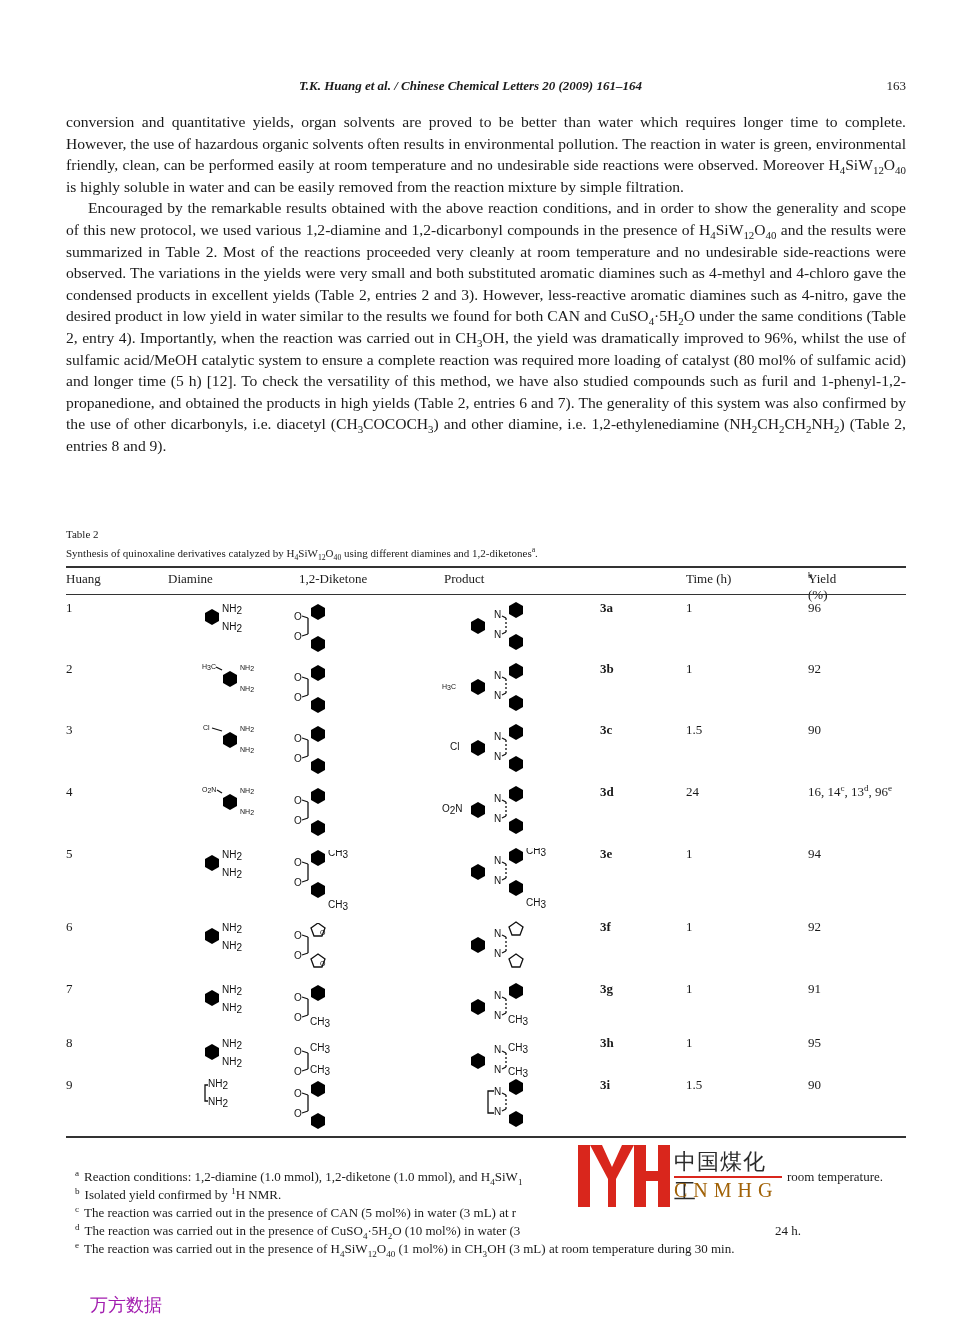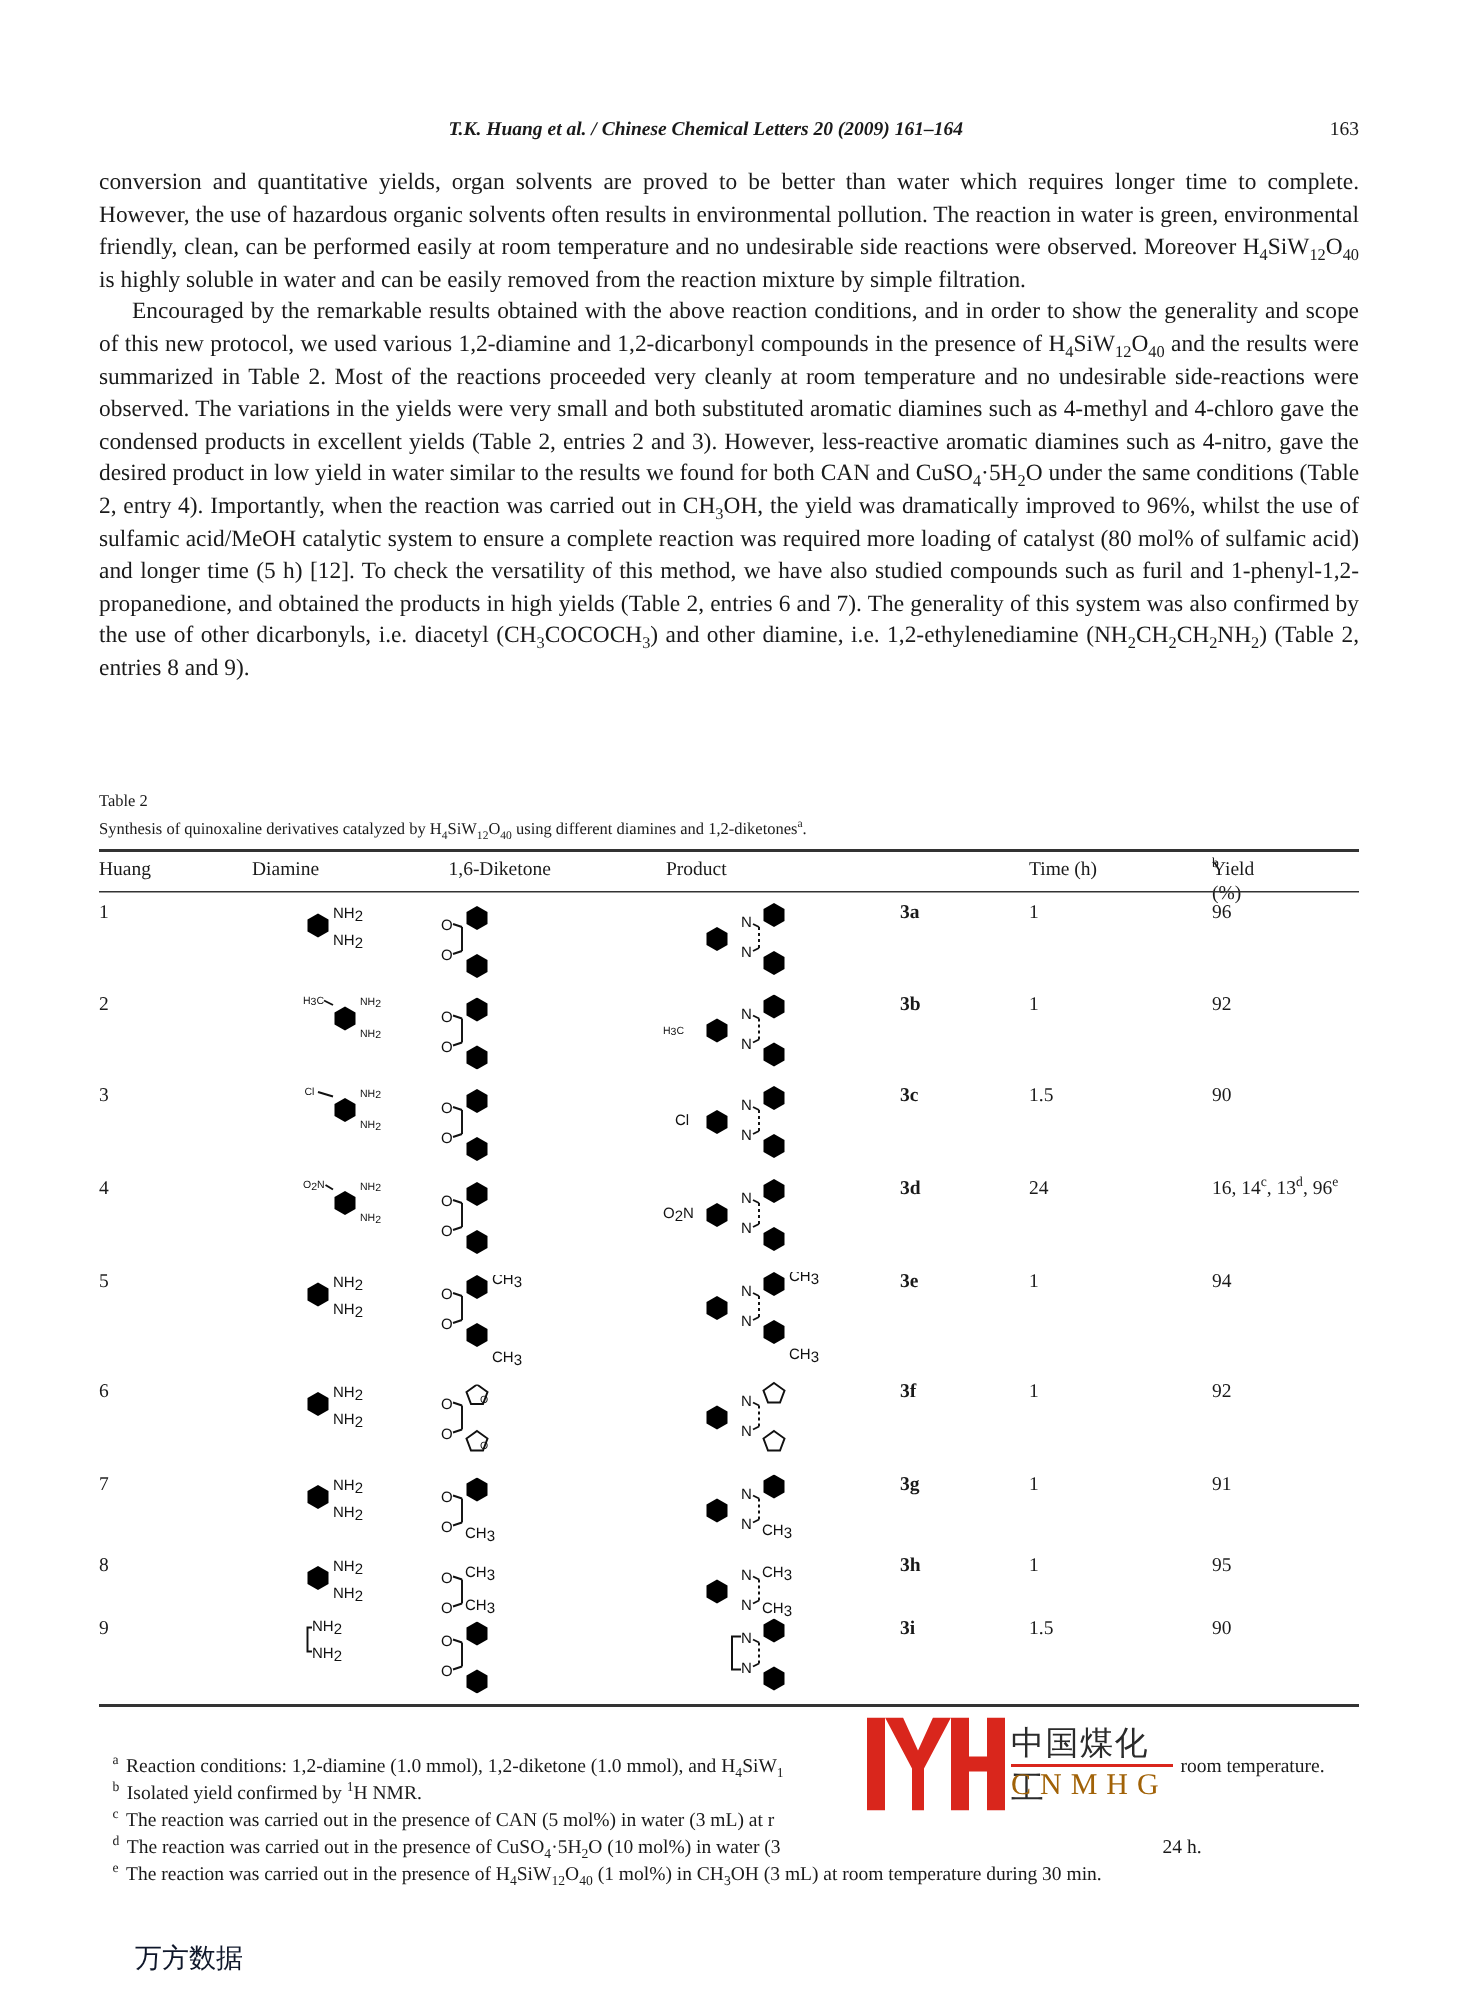--- a/index.html
+++ b/index.html
@@ -60,21 +60,21 @@
   .watermark .cn {
     position: absolute; left: 96px; top: 2px; font-size: 22px; color: #2b2b2b;
     font-family: "DejaVu Sans", sans-serif; letter-spacing: 1px;
   }
   .watermark .line { position: absolute; left: 96px; top: 31px; width: 108px; height: 2px; background: #d9261c; }
   .watermark .en {
     position: absolute; left: 96px; top: 34px; font-size: 20px; color: #a16207;
     font-family: Liberation Serif, serif; letter-spacing: 6px;
   }
   .footer-brand {
-    position: absolute; left: 90px; top: 1293px; font-size: 18px; color: #0f172a;
+    position: absolute; left: 90px; top: 1293px; font-size: 18px; color: #a21caf;
     font-family: "DejaVu Sans", sans-serif;
   }
 </style>
 </head>
 <body>
 
 <div class="running-head">
   <span class="title">T.K. Huang et al. / Chinese Chemical Letters 20 (2009) 161–164</span>
   <span class="pg">163</span>
 </div>
@@ -86,21 +86,21 @@
 
 <div class="table-caption">
   <div>Table 2</div>
   <div id="tcap">Synthesis of quinoxaline derivatives catalyzed by H<sub>4</sub>SiW<sub>12</sub>O<sub>40</sub> using different diamines and 1,2-diketones<sup>a</sup>.</div>
 </div>
 
 <div class="rule top"></div>
 <div class="thead">
   <span style="left:0">Huang</span>
   <span style="left:102px">Diamine</span>
-  <span style="left:233px">1,6-Diketone</span>
+  <span style="left:233px">1,2-Diketone</span>
   <span style="left:378px">Product</span>
   <span style="left:620px">Time (h)</span>
   <span style="left:742px"><span>Yield (%)</span><sup>b</sup></span>
 </div>
 <div class="rule mid"></div>
 
 <svg width="0" height="0" style="position:absolute">
   <defs>
     <g id="benz">
       <polygon class="b" points="0,-8 7,-4 7,4 0,8 -7,4 -7,-4"></polygon>

